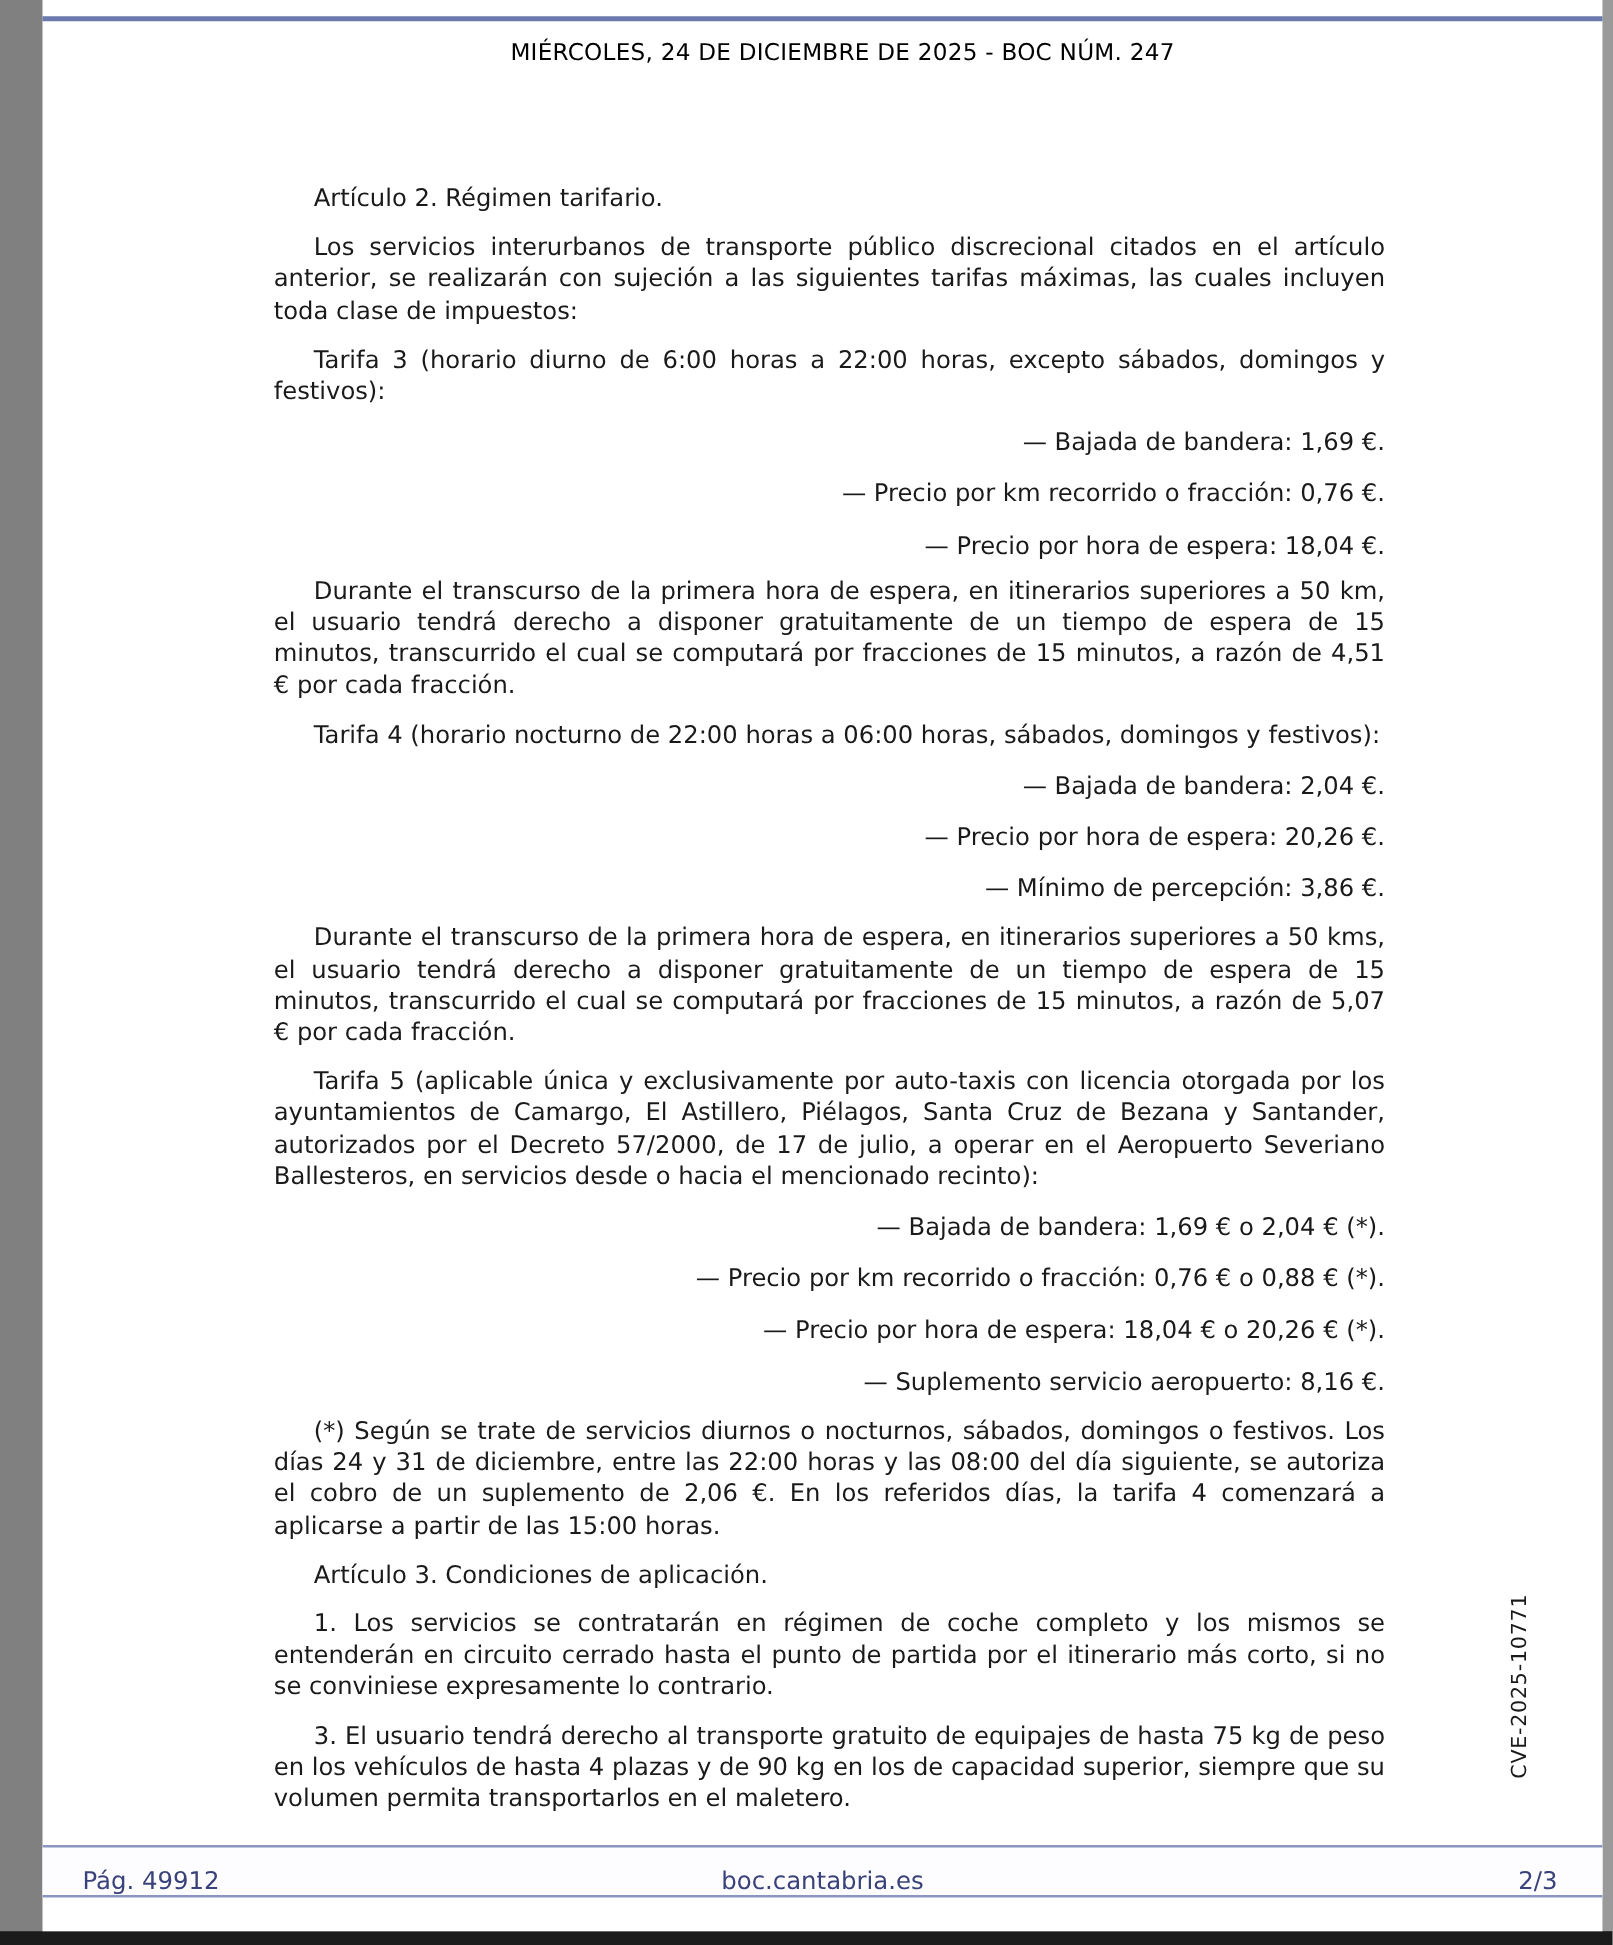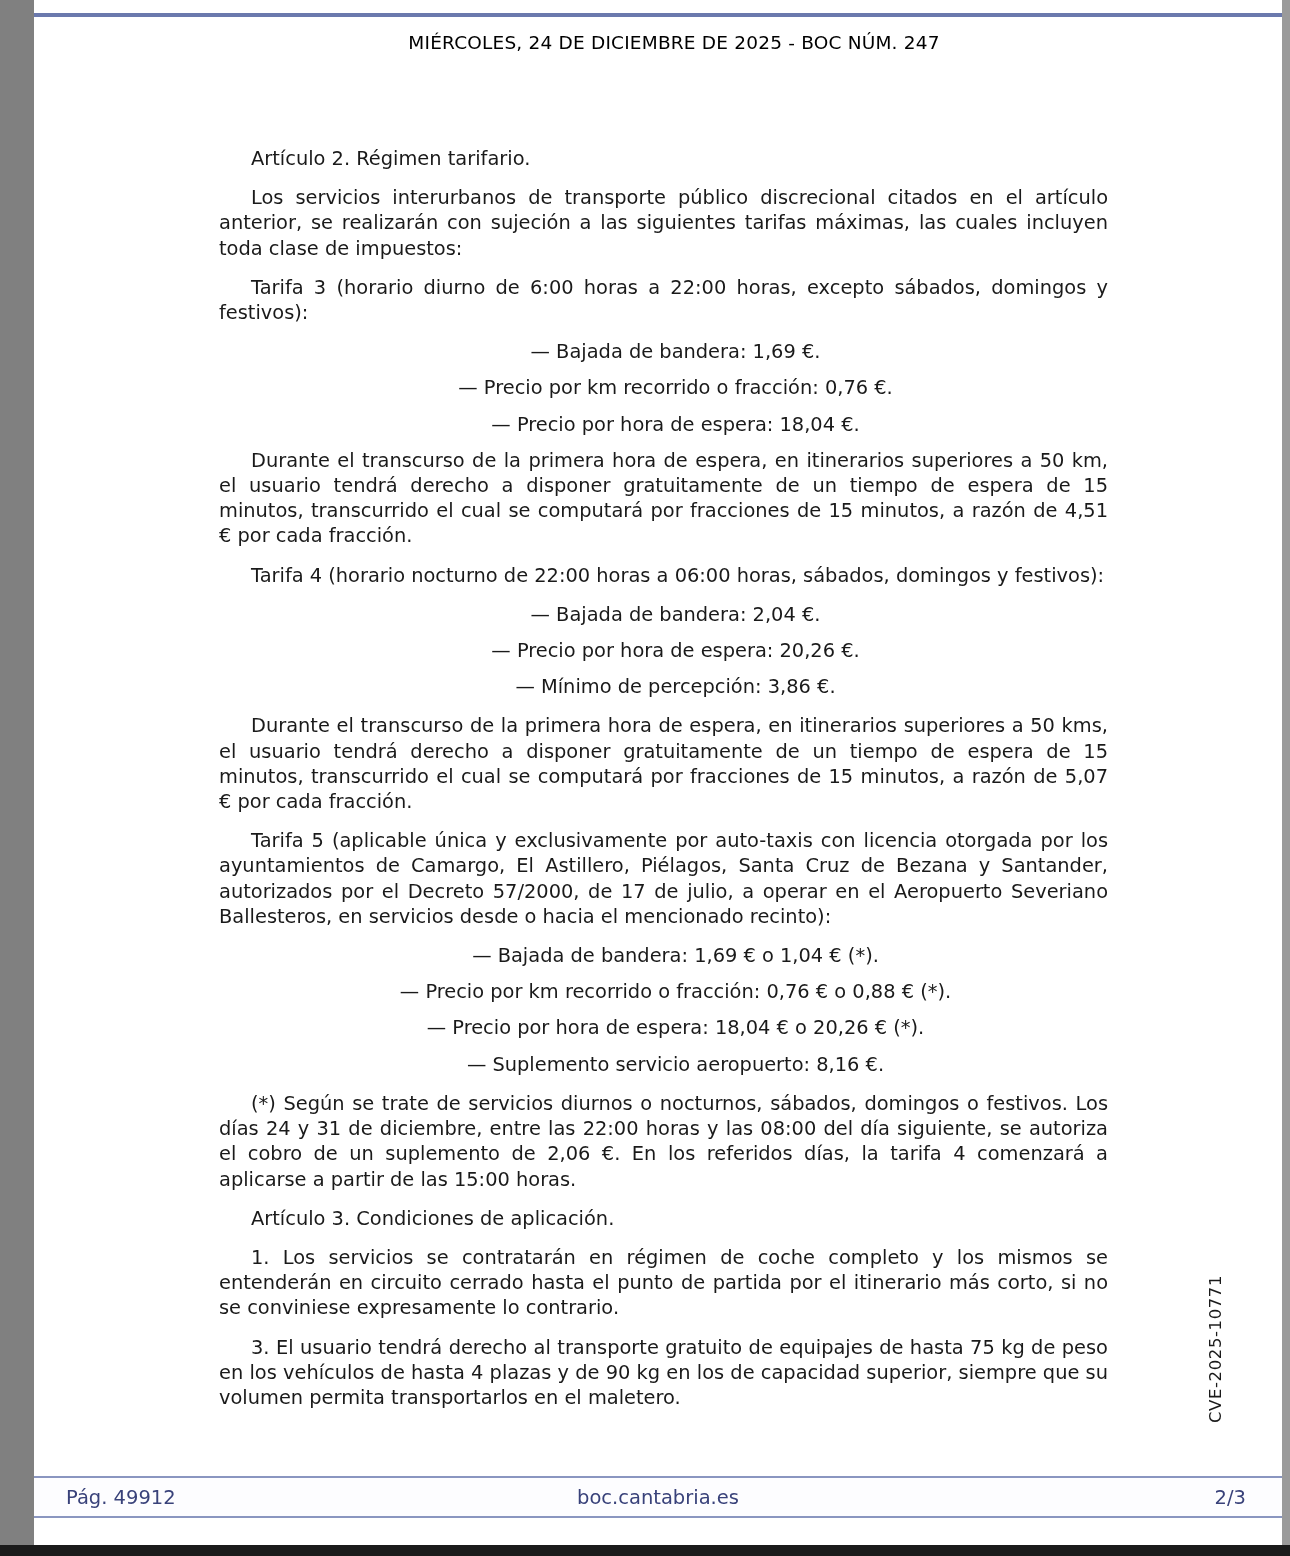--- a/index.html
+++ b/index.html
@@ -82,24 +82,24 @@
     font-size: 19.4px;
     line-height: 25.2px;
   }
   p.para {
     margin: 0 0 11px 10px;
     text-indent: 32px;
     text-align: justify;
     text-justify: inter-word;
   }
   p.dash {
-    margin: 4px 0 11px 0;
+    margin: 16px 0 11px 0;
     text-indent: 0;
     padding-left: 34px;
-    text-align: center;
+    text-align: right;
   }
   p.gap-after {
     margin-bottom: 14px;
   }
 
   
   #cve {
     position: absolute;
     left: 1152px;
     top: 1255px;
@@ -124,21 +124,21 @@
     position: absolute;
     left: 0;
     top: 1476px;
     width: 1248px;
     height: 42px;
     box-sizing: border-box;
     border-top: 2px solid #8a96c0;
     border-bottom: 2px solid #8a96c0;
     background: #fdfdff;
     display: flex;
-    align-items: center;
+    align-items: flex-end;
     color: #39427a;
     font-size: 19.5px;
   }
   #footer-left {
     position: absolute;
     left: 32px;
   }
   #footer-center {
     width: 100%;
     text-align: center;
@@ -180,21 +180,21 @@
       <p class="para gap-after">Tarifa 4 (horario nocturno de 22:00 horas a 06:00 horas, sábados, domingos y festivos):</p>
 
       <p class="dash">— Bajada de bandera: 2,04 €.</p>
       <p class="dash">— Precio por hora de espera: 20,26 €.</p>
       <p class="dash gap-after">— Mínimo de percepción: 3,86 €.</p>
 
       <p class="para gap-after">Durante el transcurso de la primera hora de espera, en itinerarios superiores a 50 kms, el usuario tendrá derecho a disponer gratuitamente de un tiempo de espera de 15 minutos, transcurrido el cual se computará por fracciones de 15 minutos, a razón de 5,07 € por cada fracción.</p>
 
       <p class="para gap-after">Tarifa 5 (aplicable única y exclusivamente por auto-taxis con licencia otorgada por los ayuntamientos de Camargo, El Astillero, Piélagos, Santa Cruz de Bezana y Santander, autorizados por el Decreto 57/2000, de 17 de julio, a operar en el Aeropuerto Severiano Ballesteros, en servicios desde o hacia el mencionado recinto):</p>
 
-      <p class="dash">— Bajada de bandera: 1,69 € o 1,04 € (*).</p>
+      <p class="dash">— Bajada de bandera: 1,69 € o 2,04 € (*).</p>
       <p class="dash">— Precio por km recorrido o fracción: 0,76 € o 0,88 € (*).</p>
       <p class="dash">— Precio por hora de espera: 18,04 € o 20,26 € (*).</p>
       <p class="dash gap-after">— Suplemento servicio aeropuerto: 8,16 €.</p>
 
       <p class="para gap-after">(*) Según se trate de servicios diurnos o nocturnos, sábados, domingos o festivos. Los días 24 y 31 de diciembre, entre las 22:00 horas y las 08:00 del día siguiente, se autoriza el cobro de un suplemento de 2,06 €. En los referidos días, la tarifa 4 comenzará a aplicarse a partir de las 15:00 horas.</p>
 
       <p class="para gap-after">Artículo 3. Condiciones de aplicación.</p>
 
       <p class="para gap-after">1. Los servicios se contratarán en régimen de coche completo y los mismos se entenderán en circuito cerrado hasta el punto de partida por el itinerario más corto, si no se conviniese expresamente lo contrario.</p>
       <p class="para">3. El usuario tendrá derecho al transporte gratuito de equipajes de hasta 75 kg de peso en los vehículos de hasta 4 plazas y de 90 kg en los de capacidad superior, siempre que su volumen permita transportarlos en el maletero.</p>

